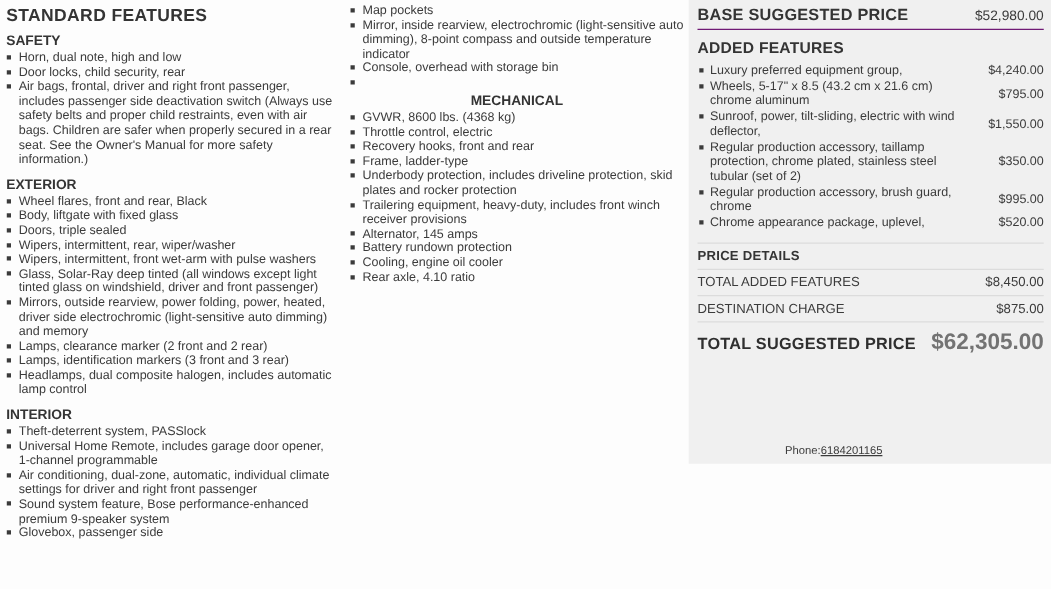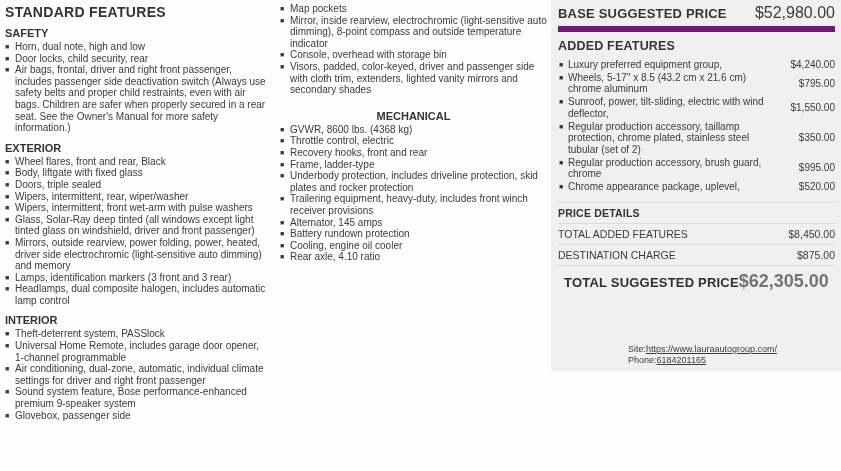--- a/index.html
+++ b/index.html
@@ -32,46 +32,46 @@
 
   .mid-top { margin-top: 19px; }
   .mid-mech-heading { margin-top: 14px; text-align: center; }
 
   
   .panel {
     flex: 1; background: #f0f0f0; box-sizing: border-box;
     padding: 2px 6px 4px 7px; position: relative;
   }
   .base-row {
-    display: flex; justify-content: space-between; align-items: center;
-    padding: 2px 0 4px 0; border-bottom: 6px solid #701a75;
+    display: flex; justify-content: space-between; align-items: flex-end;
+    padding: 2px 0 4px 0; border-bottom: 1px solid #701a75;
   }
   .base-label { font-size: 13px; font-weight: bold; color: #343434; letter-spacing: .2px; }
-  .base-value { font-size: 16px; }
+  .base-value { font-size: 11px; }
 
   .added-title { font-size: 12.5px; font-weight: bold; color: #343434; margin: 7px 0 6px 0; letter-spacing: .2px; }
 
   ul.af-list { list-style: none; margin: 0; padding: 0; font-size: 10px; line-height: 11.7px; }
   ul.af-list li { display: flex; align-items: center; margin-bottom: 1px; }
   .af-label { flex: 1; position: relative; padding-left: 10px; }
   .af-label .bullet { position: absolute; left: 1px; top: 0; font-size: 7px; line-height: 11.7px; }
   .af-price { width: 70px; text-align: right; white-space: nowrap; }
 
   .price-details { margin-top: 9px; font-size: 10.5px; }
   .pd-heading {
     font-weight: bold; color: #343434; letter-spacing: .2px;
     border-top: 1px solid #dcdcdc; border-bottom: 1px solid #dcdcdc;
     padding: 4px 0 4px 0; font-size: 10.5px;
   }
   .pd-row {
     display: flex; justify-content: space-between;
     padding: 4px 0; border-bottom: 1px solid #dcdcdc;
   }
   .total-row {
-    display: flex; justify-content: center; align-items: baseline;
+    display: flex; justify-content: space-between; align-items: baseline;
     padding: 5px 0 4px 0;
   }
   .total-label { font-size: 13px; font-weight: bold; color: #2f2f2f; letter-spacing: .2px; }
   .total-value { font-size: 18px; font-weight: bold; color: #737373; }
 
   .panel-footer { position: absolute; left: 77px; bottom: 5px; font-size: 9px; line-height: 11px; color: #3b3b3b; }
   .panel-footer a { color: #3b3b3b; text-decoration: underline; cursor: pointer; }
 </style>
 </head>
 <body>
@@ -104,20 +104,21 @@
           <li><span class="bullet">■</span><span>Doors, triple sealed</span></li>
 
           <li><span class="bullet">■</span><span>Wipers, intermittent, rear, wiper/washer</span></li>
 
           <li><span class="bullet">■</span><span>Wipers, intermittent, front wet-arm with pulse washers</span></li>
 
           <li><span class="bullet">■</span><span>Glass, Solar-Ray deep tinted (all windows except light tinted glass on windshield, driver and front passenger)</span></li>
 
           <li><span class="bullet">■</span><span>Mirrors, outside rearview, power folding, power, heated, driver side electrochromic (light-sensitive auto dimming) and memory</span></li>
 
+          <li><span class="bullet">■</span><span>Lamps, clearance marker (2 front and 2 rear)</span></li>
 
           <li><span class="bullet">■</span><span>Lamps, identification markers (3 front and 3 rear)</span></li>
 
           <li><span class="bullet">■</span><span>Headlamps, dual composite halogen, includes automatic lamp control</span></li>
         </ul>
     </div>
 
     <div>
       <div class="section-heading">INTERIOR</div>
       <ul class="features">
@@ -138,21 +139,21 @@
 
   <div class="col-mid">
     <ul class="features mid-top">
 
         <li><span class="bullet">■</span><span>Map pockets</span></li>
 
         <li><span class="bullet">■</span><span>Mirror, inside rearview, electrochromic (light-sensitive auto dimming), 8-point compass and outside temperature indicator</span></li>
 
         <li><span class="bullet">■</span><span>Console, overhead with storage bin</span></li>
 
-        <li><span class="bullet">■</span><span>Visors, padded, color-keyed, driver and passenger side with cloth trim, extenders, lighted vanity mirrors and secondary shades</span></li>
+        <li><span class="bullet">■</span></li>
       </ul>
 
     <div>
       <div class="section-heading mid-mech-heading">MECHANICAL</div>
       <ul class="features">
 
           <li><span class="bullet">■</span><span>GVWR, 8600 lbs. (4368 kg)</span></li>
 
           <li><span class="bullet">■</span><span>Throttle control, electric</span></li>
 
@@ -231,18 +232,17 @@
             <span>$875.00</span>
           </div>
         </div>
       <div class="total-row">
         <span class="total-label">TOTAL SUGGESTED PRICE</span>
         <span class="total-value">$62,305.00</span>
       </div>
     </div>
 
     <div class="panel-footer">
-      <div><span>Site:</span><a>https://www.lauraautogroup.com/</a></div>
       <div><span>Phone:</span><a>6184201165</a></div>
     </div>
 
   </div>
 </div>
 
 </body></html>

